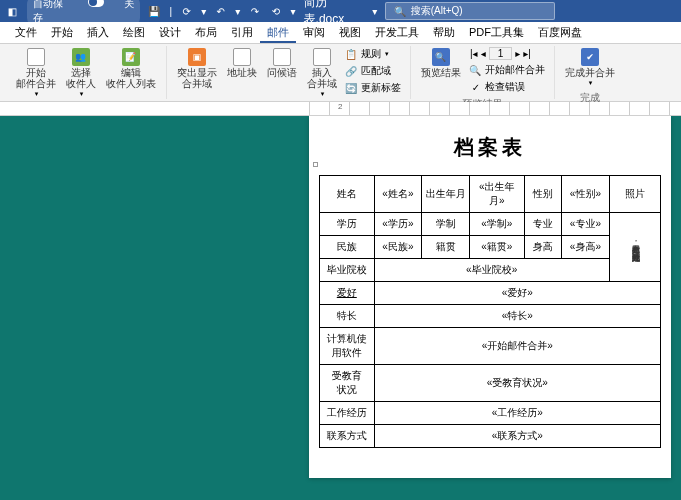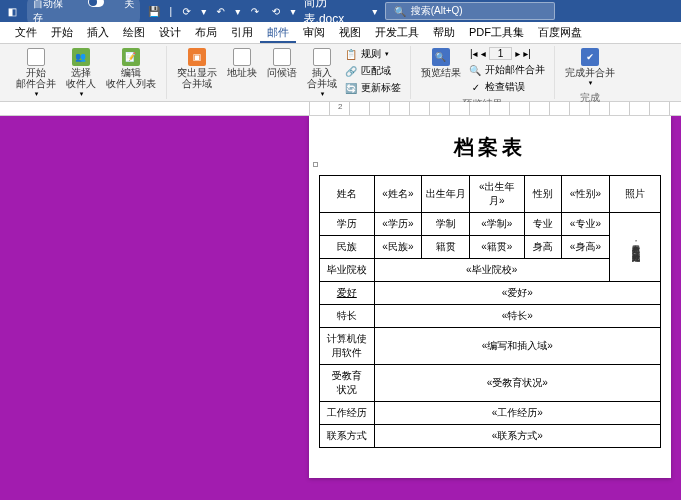--- a/index.html
+++ b/index.html
@@ -29,21 +29,21 @@
 .rbtn-icon.person{background:#70ad47}
 .rbtn-icon.check{background:#4472c4}
 .rbtn-icon.orange{background:#ed7d31}
 .rbtn-label{font-size:10px;color:#333;text-align:center;line-height:1.1;white-space:nowrap}
 .rbtn-small{display:flex;align-items:center;gap:3px;padding:1px 3px;font-size:10px;cursor:pointer}
 .rbtn-small .mini-icon{width:12px;height:12px;display:inline-flex;align-items:center;justify-content:center}
 .rsub{display:flex;flex-direction:column;gap:1px}
 .ruler-bar{background:#fff;height:14px;border-bottom:1px solid #d0d0d0;position:relative}
 .ruler-bar:before{content:"";position:absolute;left:309px;right:10px;top:0;bottom:0;background:repeating-linear-gradient(to right,#ccc 0,#ccc 1px,transparent 1px,transparent 20px)}
 .ruler-marker{position:absolute;left:338px;top:0;font-size:8px;color:#666}
-.workspace{position:absolute;top:116px;left:0;right:0;bottom:0;background:#a21caf;overflow:auto}
+.workspace{position:absolute;top:116px;left:0;right:0;bottom:0;background:#0f766e;overflow:auto}
 .page{position:absolute;left:309px;top:0;width:362px;background:#fff;box-shadow:0 1px 4px rgba(0,0,0,.25);padding:18px 10px 30px}
 .doc-title{text-align:center;font-size:20px;font-weight:700;margin-bottom:14px;letter-spacing:4px}
 .tbl{width:100%;border-collapse:collapse;font-size:10px}
 .tbl td{border:1px solid #000;padding:4px 2px;text-align:center;vertical-align:middle;height:22px}
 .tbl .hdr{font-weight:400}
 .photo-cell{font-size:8px;color:#333;vertical-align:top;padding:4px;line-height:1.3;writing-mode:vertical-rl;text-orientation:upright}
 .dropdown-arrow{font-size:7px;margin-left:1px}
 .sel-handle{position:absolute;width:5px;height:5px;border:1px solid #999;background:#fff}
 </style>
 </head>
@@ -234,21 +234,21 @@
             <td class="hdr" style="white-space: pre-line; text-decoration: underline;">爱好</td>
             <td colspan="6">«爱好»</td>
           </tr>
           <tr>
             <td class="hdr" style="white-space: pre-line;">特长</td>
             <td colspan="6">«特长»</td>
           </tr>
           <tr style="height: 36px;">
             <td class="hdr" style="white-space: pre-line;">计算机使
 用软件</td>
-            <td colspan="6">«编写和插入域»</td>
+            <td colspan="6">«开始邮件合并»</td>
           </tr>
           <tr style="height: 36px;">
             <td class="hdr" style="white-space: pre-line;">受教育
 状况</td>
             <td colspan="6">«受教育状况»</td>
           </tr>
           <tr>
             <td class="hdr" style="white-space: pre-line;">工作经历</td>
             <td colspan="6">«工作经历»</td>
           </tr>

